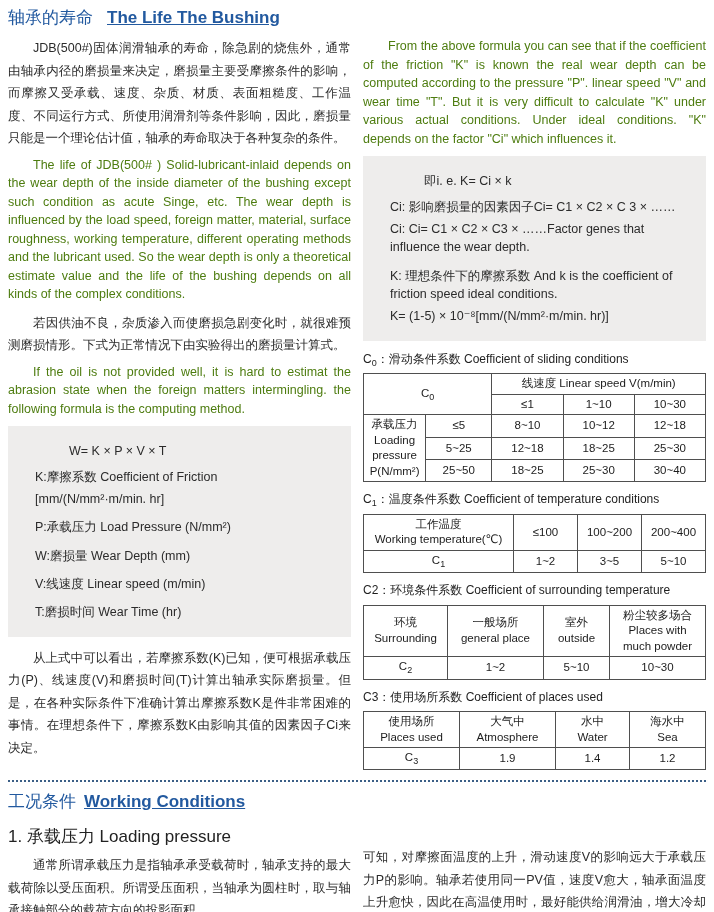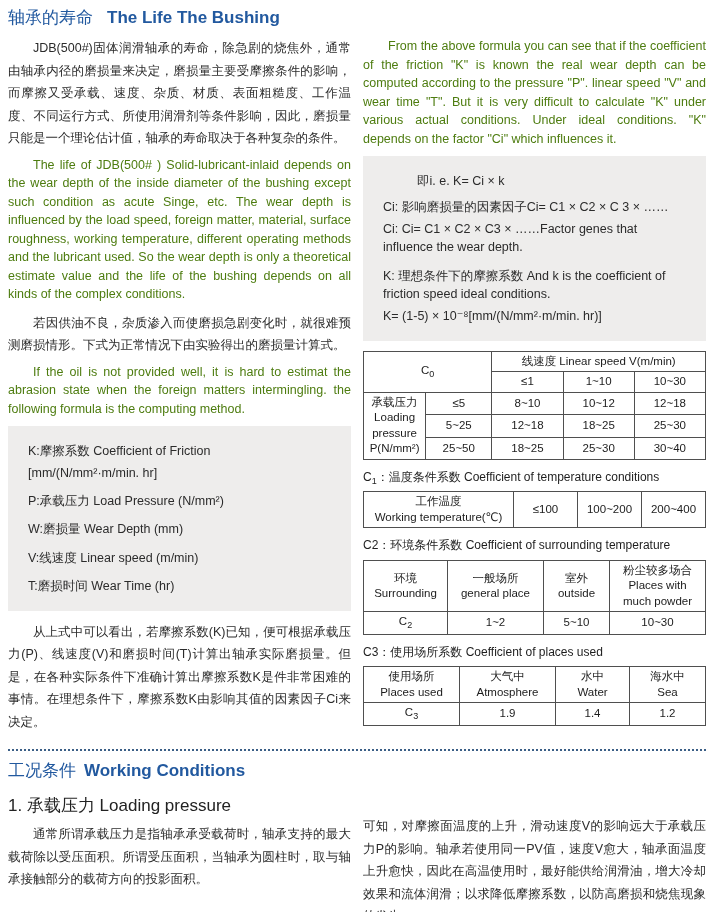--- a/index.html
+++ b/index.html
@@ -5,26 +5,26 @@
   * { margin:0; padding:0; box-sizing:border-box; }
   html,body { background:#fff; }
   .page {
     width:714px; height:912px; overflow:hidden;
     background:#ffffff; color:#2e2e2e;
     font-family:"Liberation Sans","DejaVu Sans",sans-serif;
     padding:4px 8px 0 8px;
   }
   .sec-title { margin:2px 0 8px 0; }
   .sec-title .zh { font-size:17px; font-weight:normal; color:#22599f; }
-  .sec-title .en { font-size:17px; font-weight:bold; color:#22599f; margin-left:14px; }
+  .sec-title .en { font-size:17px; font-weight:bold; color:#22599f; margin-left:14px;text-decoration:underline; }
   .cols { display:flex; gap:12px; }
   .col { width:343px; }
   p.zh { font-size:12.5px; line-height:1.8; text-align:justify; text-indent:2em; margin-bottom:6px; color:#2b2b2b; }
   p.en { font-size:12.5px; line-height:1.48; text-align:justify; text-indent:2em; margin-bottom:8px; color:#4d7c0f; }
-  .fbox { background:#eeedec; padding:12px 20px; margin:6px 0 10px 0; font-size:12.5px; color:#2b2b2b; }
+  .fbox { background:#eeedec; padding:12px 27px; margin:6px 0 10px 0; font-size:12.5px; color:#2b2b2b; }
   .fbox .fl { margin:4px 0; line-height:1.45; }
   .fbox .fl.first { margin-left:34px; margin-bottom:8px; }
   .fbox .fl.tight { margin-top:0; }
   .fbox .fl.sp { margin-top:10px; }
   .tcap { font-size:12px; color:#1e1e1e; margin:9px 0 5px 0; }
   .tcap sub, td sub { font-size:9px; }
   table { border-collapse:collapse; width:100%; table-layout:fixed; }
   td { border:1px solid #4f4f4f; text-align:center; vertical-align:middle; padding:2px 3px; font-size:11.5px; line-height:1.35; color:#1c1c1c; }
   .cl { display:block; }
   .dotted-sep { border:none; border-top:2px dotted #3b5f86; margin:10px 0 8px 0; }
@@ -41,20 +41,21 @@
   </div>
 
   <div class="cols">
     <div class="col">
       <p class="zh">JDB(500#)固体润滑轴承的寿命，除急剧的烧焦外，通常由轴承内径的磨损量来决定，磨损量主要受摩擦条件的影响，而摩擦又受承载、速度、杂质、材质、表面粗糙度、工作温度、不同运行方式、所使用润滑剂等条件影响，因此，磨损量只能是一个理论估计值，轴承的寿命取决于各种复杂的条件。</p>
       <p class="en">The life of JDB(500# ) Solid-lubricant-inlaid depends on the wear depth of the inside diameter of the bushing except such condition as acute Singe, etc. The wear depth is influenced by the load speed, foreign matter, material, surface roughness, working temperature, different operating methods and the lubricant used. So the wear depth is only a theoretical estimate value and the life of the bushing depends on all kinds of the complex conditions.</p>
       <p class="zh">若因供油不良，杂质渗入而使磨损急剧变化时，就很难预测磨损情形。下式为正常情况下由实验得出的磨损量计算式。</p>
       <p class="en">If the oil is not provided well, it is hard to estimat the abrasion state when the foreign matters intermingling. the following formula is the computing method.</p>
 
       <div class="fbox">
+        <div class="fl first">W= K × P × V × T</div>
         <div class="fl">K:摩擦系数 Coefficient of Friction</div>
         <div class="fl tight">[mm/(N/mm²·m/min. hr]</div>
         <div class="fl sp">P:承载压力 Load Pressure (N/mm²)</div>
         <div class="fl sp">W:磨损量 Wear Depth (mm)</div>
         <div class="fl sp">V:线速度 Linear speed (m/min)</div>
         <div class="fl sp">T:磨损时间 Wear Time (hr)</div>
       </div>
 
       <p class="zh">从上式中可以看出，若摩擦系数(K)已知，便可根据承载压力(P)、线速度(V)和磨损时间(T)计算出轴承实际磨损量。但是，在各种实际条件下准确计算出摩擦系数K是件非常困难的事情。在理想条件下，摩擦系数K由影响其值的因素因子Ci来决定。</p>
     </div>
@@ -63,20 +64,21 @@
       <p class="en">From the above formula you can see that if the coefficient of the friction "K" is known the real wear depth can be computed according to the pressure "P". linear speed "V" and wear time "T". But it is very difficult to calculate "K" under various actual conditions. Under ideal conditions. "K" depends on the factor "Ci" which influences it.</p>
 
       <div class="fbox">
         <div class="fl first">即i. e. K= Ci × k</div>
         <div class="fl">Ci: 影响磨损量的因素因子Ci= C1 × C2 × C 3 × ……</div>
         <div class="fl tight">Ci: Ci= C1 × C2 × C3 × ……Factor genes that influence the wear depth.</div>
         <div class="fl sp">K: 理想条件下的摩擦系数 And k is the coefficient of friction speed ideal conditions.</div>
         <div class="fl tight">K= (1-5) × 10⁻⁸[mm/(N/mm²·m/min. hr)]</div>
       </div>
 
+      <div class="tcap"><span>C</span><sub>0</sub><span>：滑动条件系数 Coefficient of sliding conditions</span></div>
       <table>
         <colgroup>
             <col style="width:62px">
             <col style="width:66px">
             <col style="width:71px">
             <col style="width:71px">
             <col style="width:71px">
           </colgroup>
         <tbody>
             <tr>
@@ -124,20 +126,26 @@
         <tbody>
             <tr>
           <td>
                 <span class="cl">工作温度</span>
                 <span class="cl">Working temperature(℃)</span>
               </td>
           <td>≤100</td>
           <td>100~200</td>
           <td>200~400</td>
         </tr>
+        <tr>
+          <td><span>C</span><sub>1</sub></td>
+          <td>1~2</td>
+          <td>3~5</td>
+          <td>5~10</td>
+        </tr>
       </tbody>
         </table>
 
       <div class="tcap"><span>C2</span><sub></sub><span>：环境条件系数 Coefficient of surrounding temperature</span></div>
       <table>
         <colgroup>
             <col style="width:84px">
             <col style="width:96px">
             <col style="width:66px">
             <col style="width:96px">

